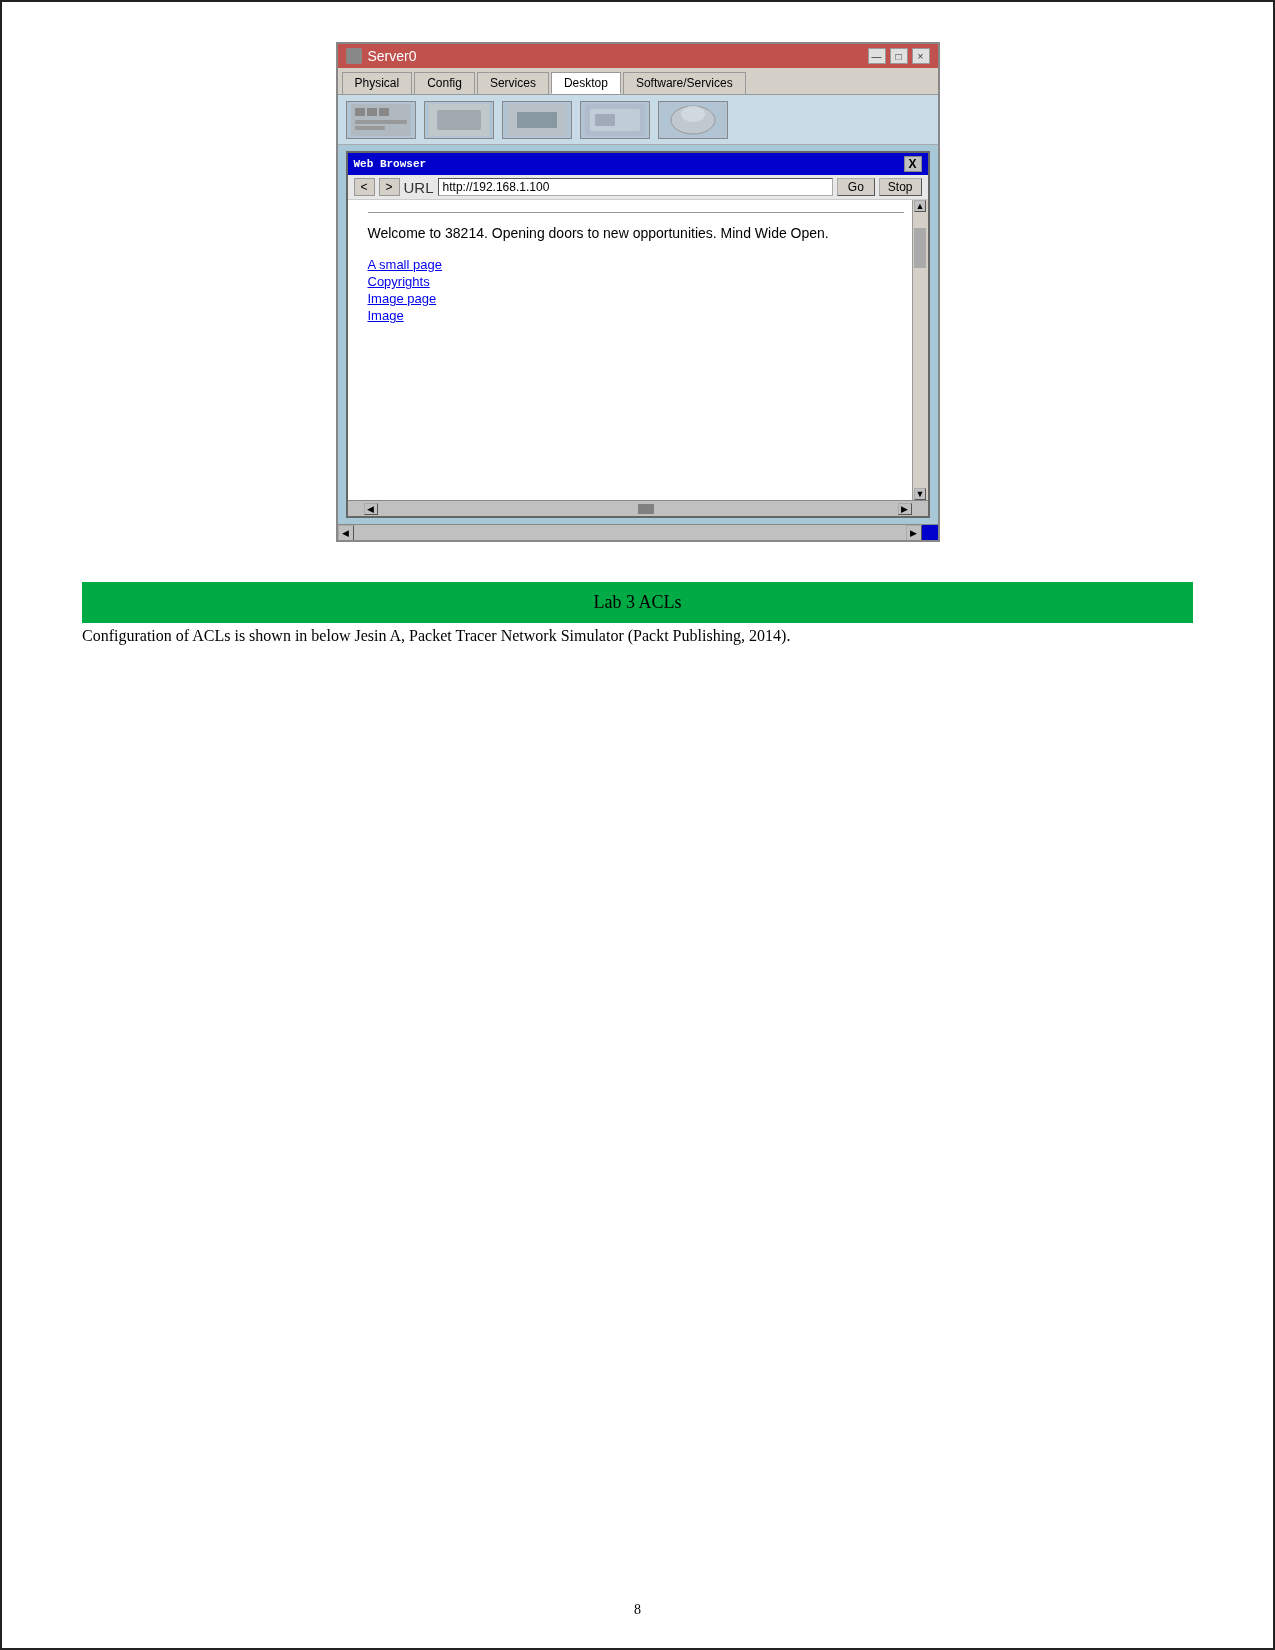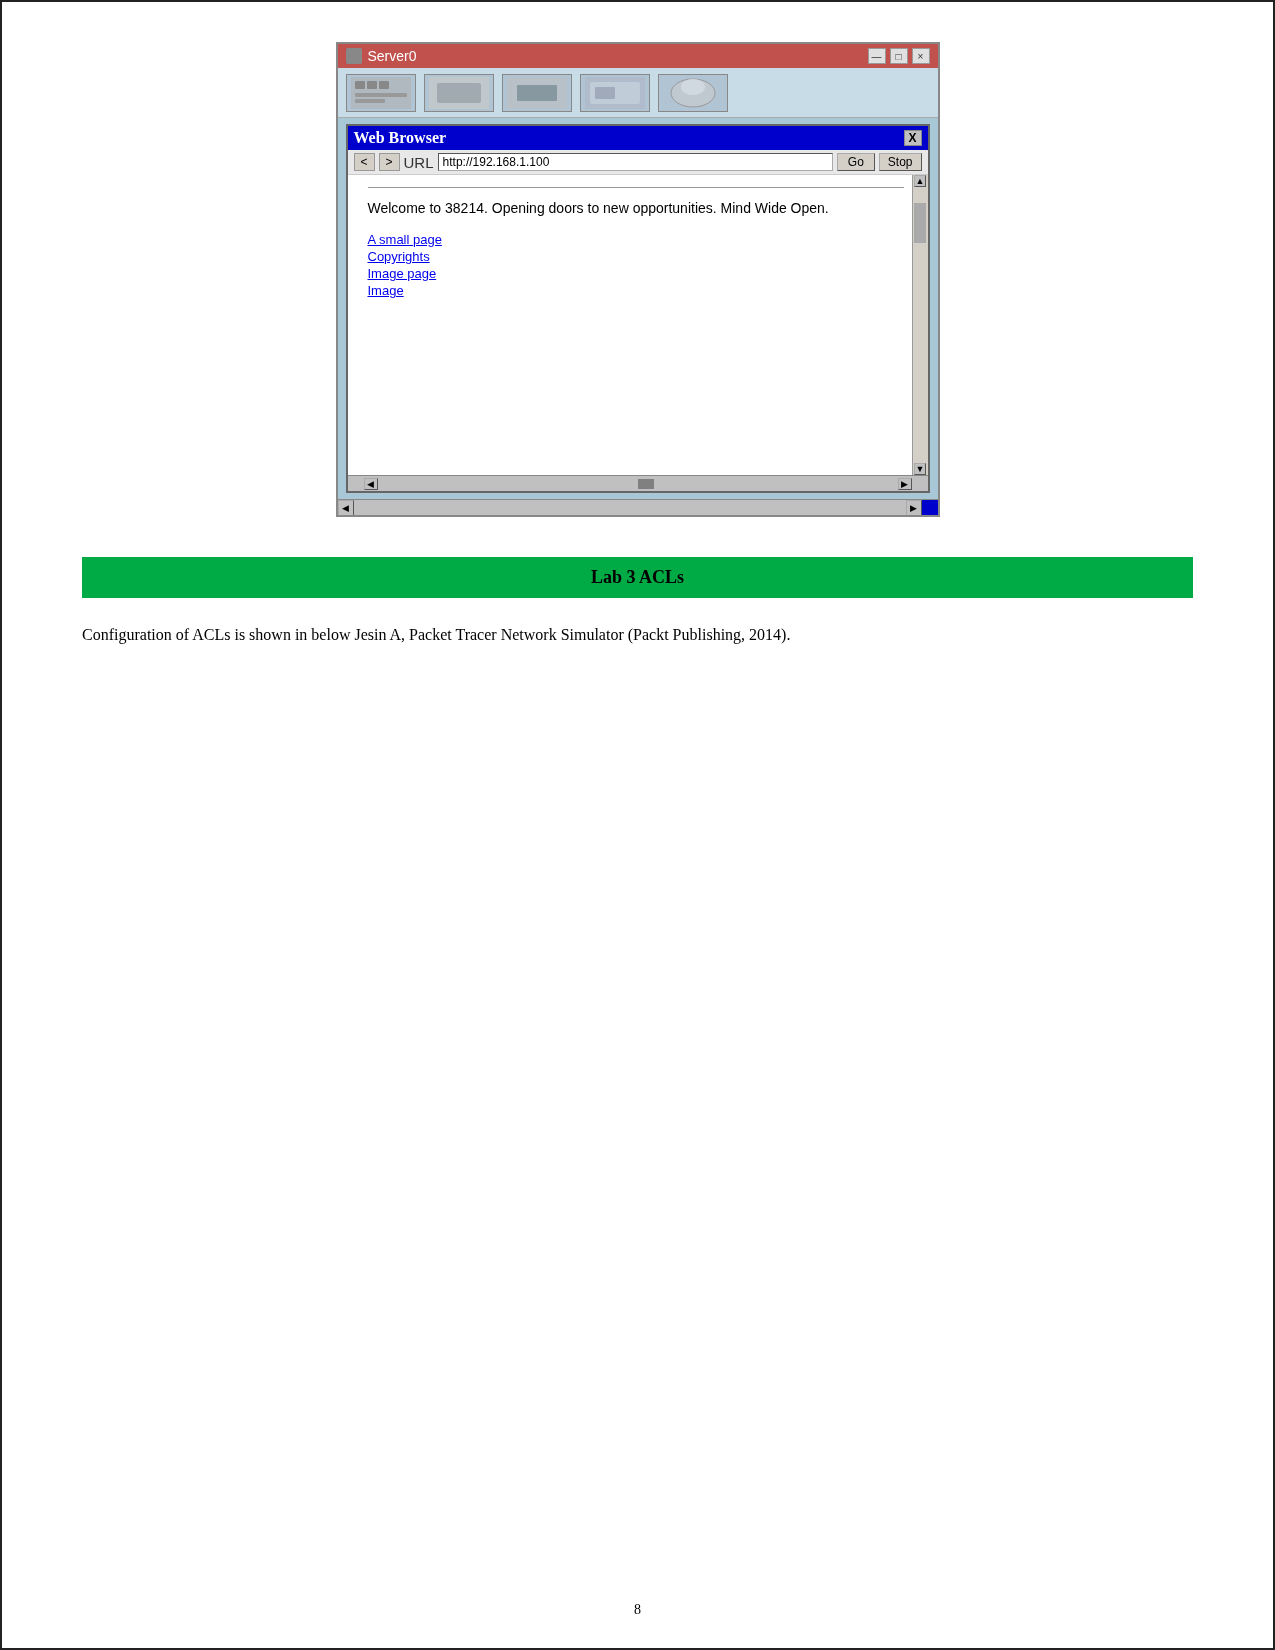--- a/index.html
+++ b/index.html
@@ -293,23 +293,22 @@
       height: 16px;
       margin-left: auto;
     }
 
     
     .lab-banner {
       background: #00aa44;
       color: #000;
       text-align: center;
       font-size: 18px;
-      font-weight: bold;
+      font-weight: normal;
       padding: 10px 0;
-      margin-bottom: 24px;
     }
 
     .lab-text {
       font-size: 16px;
       line-height: 1.6;
       text-align: justify;
       color: #000;
     }
 
     
@@ -334,20 +333,27 @@
         <span style="width:16px;height:16px;background:#888;border-radius:2px;display:inline-block;"></span>
         <span>Server0</span>
       </div>
       <div class="sim-titlebar-controls">
         <div class="sim-titlebar-btn">—</div>
         <div class="sim-titlebar-btn">□</div>
         <div class="sim-titlebar-btn">×</div>
       </div>
     </div>
 
+    <div class="sim-tabs">
+      <div class="sim-tab">Physical</div>
+      <div class="sim-tab">Config</div>
+      <div class="sim-tab">Services</div>
+      <div class="sim-tab active">Desktop</div>
+      <div class="sim-tab">Software/Services</div>
+    </div>
 
     <div class="sim-content">
 
       <div class="sim-thumbnails">
         <div class="thumb">
           <svg width="60" height="32" viewBox="0 0 60 32">
             <rect x="0" y="0" width="60" height="32" fill="#b0b8c0"></rect>
             <rect x="4" y="4" width="10" height="8" fill="#888" rx="1"></rect>
             <rect x="16" y="4" width="10" height="8" fill="#888" rx="1"></rect>
             <rect x="28" y="4" width="10" height="8" fill="#888" rx="1"></rect>
@@ -378,21 +384,21 @@
           <svg width="60" height="32" viewBox="0 0 60 32">
             <ellipse cx="30" cy="16" rx="22" ry="14" fill="#c0c8d0" stroke="#999" stroke-width="1"></ellipse>
             <ellipse cx="30" cy="10" rx="12" ry="8" fill="#d0d8e0"></ellipse>
           </svg>
         </div>
       </div>
 
       <div class="web-browser">
 
         <div class="wb-titlebar">
-          <span style="font-size:16px;font-weight:bold;font-family:Liberation Serif, serif;">Web Browser</span>
+          <span style="font-size:11px;font-weight:bold;font-family:Liberation Mono, monospace;">Web Browser</span>
           <div class="wb-close-btn">X</div>
         </div>
 
         <div class="wb-navbar">
           <button class="wb-nav-btn">&lt;</button>
           <button class="wb-nav-btn">&gt;</button>
           <span class="wb-url-label">URL</span>
           <input class="wb-url-input" type="text" value="http://192.168.1.100" style="">
           <button class="wb-go-btn">Go</button>
           <button class="wb-stop-btn">Stop</button>

